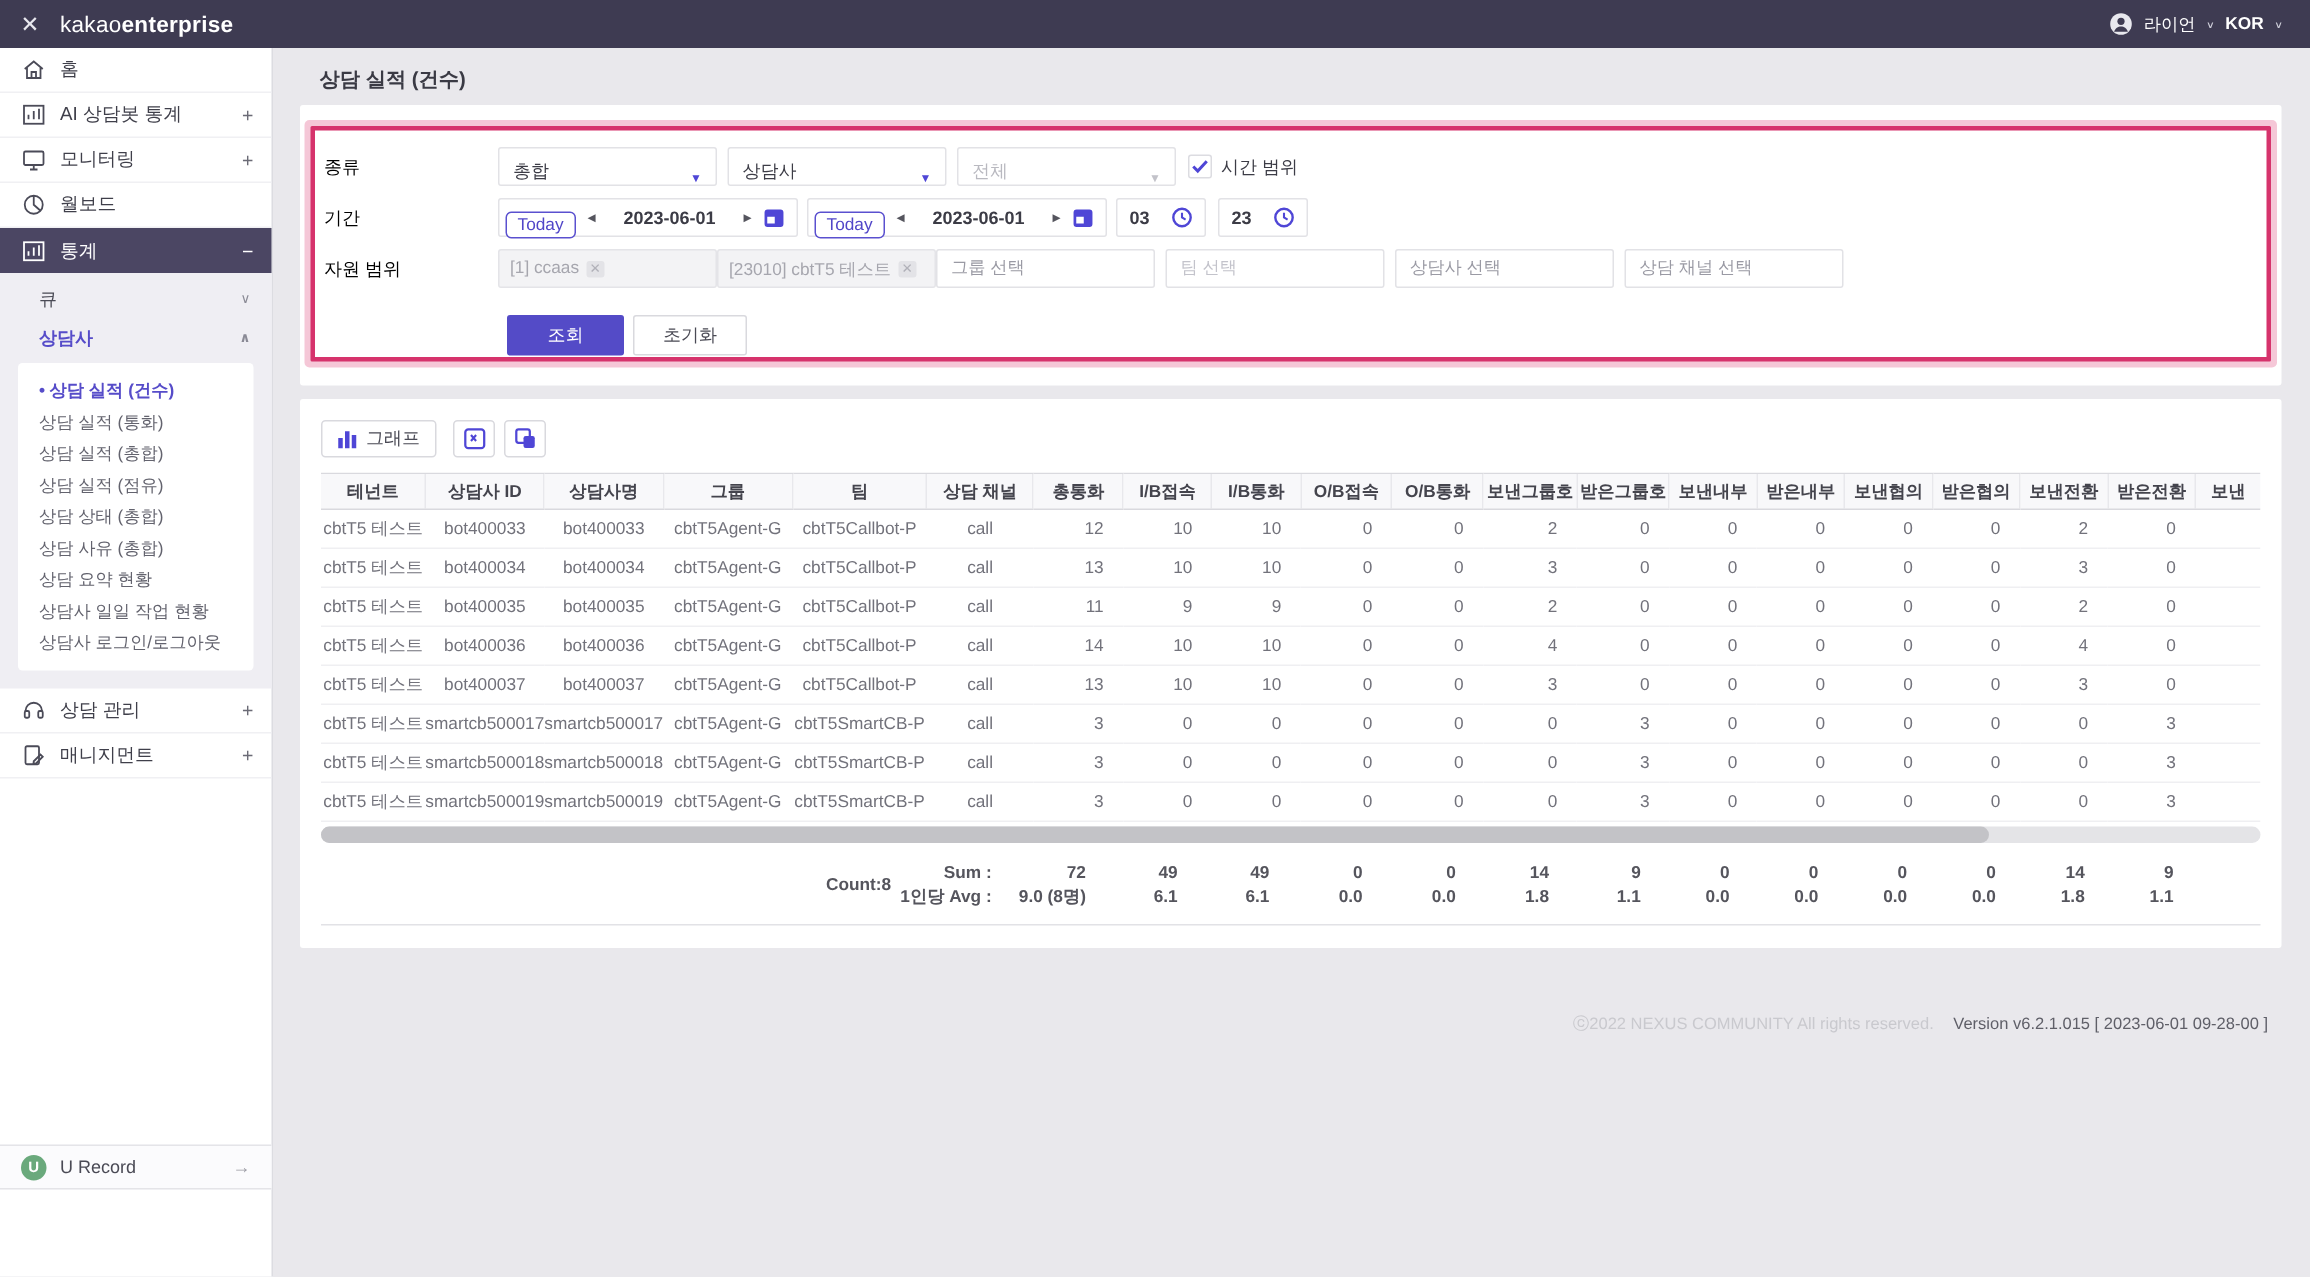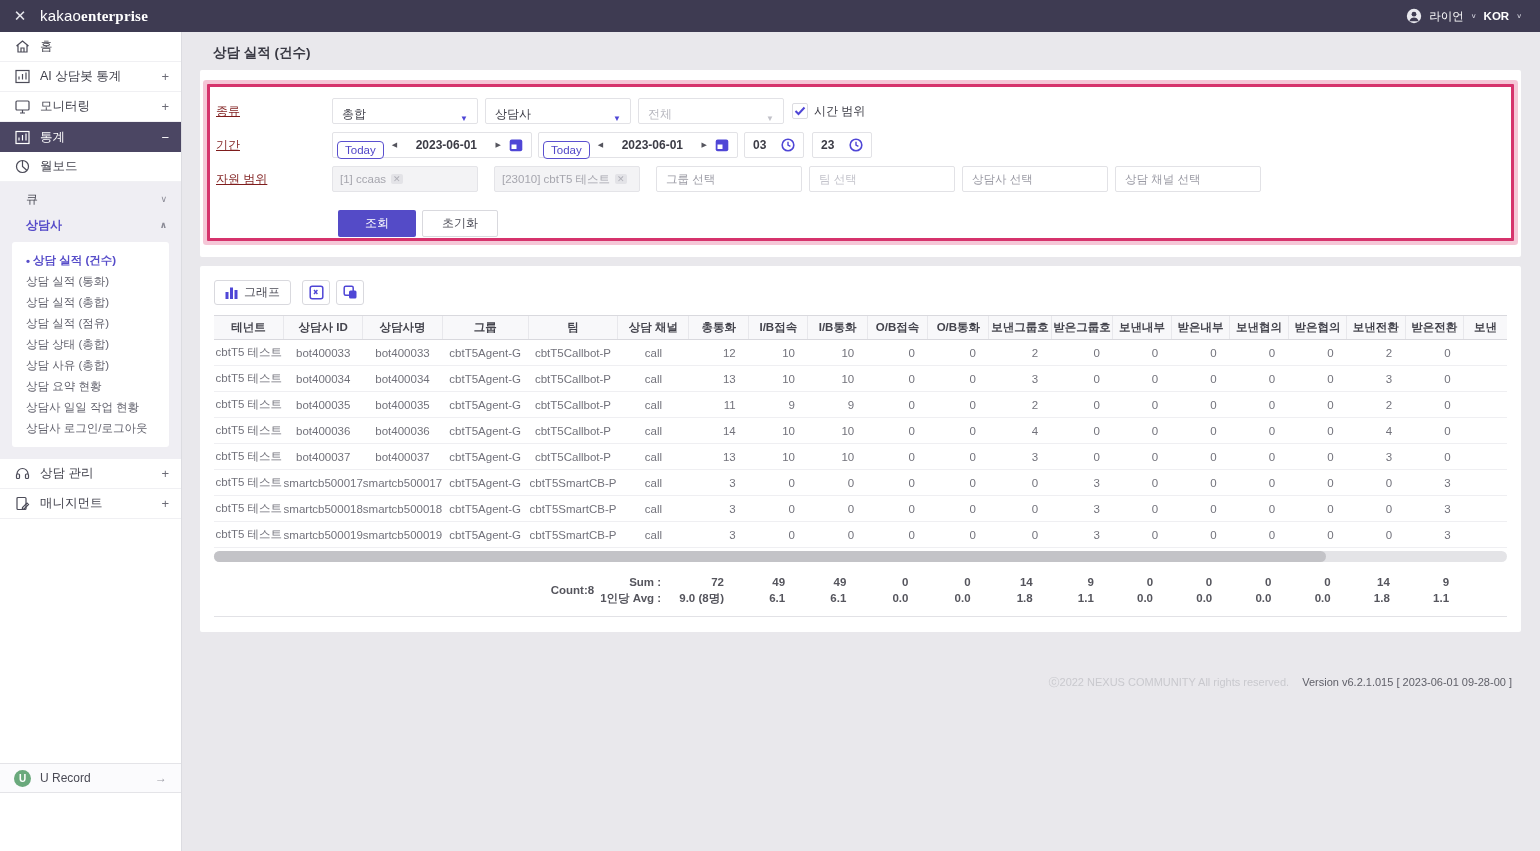--- a/index.html
+++ b/index.html
@@ -4,21 +4,21 @@
 <style>
   * { margin:0; padding:0; box-sizing:border-box; }
   html,body { width:1540px; height:851px; overflow:hidden;
     font-family:"Liberation Sans","DejaVu Sans",sans-serif; background:#e9e8ec; }
 
   
   .topbar { position:absolute; top:0; left:0; width:1540px; height:32px;
     background:#3e3b52; display:flex; align-items:center; color:#fff; z-index:30; }
   .close-x { width:40px; text-align:center; font-size:15px; color:#e8e8ee; cursor:pointer; }
   .logo { font-size:15px; letter-spacing:.2px; color:#fff; }
-  .logo .lt { font-weight:400; } .logo .bd { font-weight:700;font-family:Liberation Serif, serif; }
+  .logo .lt { font-weight:400; } .logo .bd { font-weight:700; }
   .topbar-right { margin-left:auto; display:flex; align-items:center; gap:7px; padding-right:18px; font-size:11.5px; }
   .chev { font-size:8px; color:#cfcfda; transform:scaleY(.8); }
   .avatar { width:16px; height:16px; }
 
   
   .sidebar { position:absolute; top:32px; left:0; width:182px; bottom:0;
     background:#fff; border-right:1px solid #dcdce1; z-index:20; }
   .side-item { height:30px; display:flex; align-items:center; padding:0 12px 0 14px;
     border-bottom:1px solid #f0f0f3; font-size:12.5px; color:#3f3f4a; cursor:pointer; }
   .side-item .icon16 { width:17px; height:17px; margin-right:9px; flex:0 0 17px; }
@@ -49,21 +49,21 @@
   
   .main { position:absolute; left:182px; top:32px; right:0; bottom:0; overflow:hidden; }
   .page-title { margin:12px 0 8px 31px; font-size:13.5px; font-weight:700; color:#3a3a44; }
   .panel { margin:0 19px 0 18px; background:#fff; border-radius:2px; }
 
   
   .fpanel { height:187px; padding:14px 7px 16px 7px; }
   .pinkbox { height:100%; border:3px solid #d6336c; box-shadow:0 0 0 4px #f5c7d7; border-radius:1px;
     padding:7px 0 0 6px; background:#fff; }
   .frow { display:flex; align-items:center; height:34px; }
-  .flabel { width:116px; font-size:12px; color:#7f1d1d; flex:0 0 116px;text-decoration:underline; }
+  .flabel { width:116px; font-size:12px; color:#000000; flex:0 0 116px; }
   .fselect { width:146px; height:26px; border:1px solid #e2e2e6; border-radius:2px; margin-right:7px;
     display:flex; align-items:flex-end; padding:0 9px; font-size:12px; color:#3c3c46; cursor:pointer; background:#fff; }
   .fselect .sel-val { flex:1; }
   .fselect .tri { color:#4f46d6; font-size:8px; }
   .fselect.dis { color:#b9b9c0; cursor:default; }
   .fselect.dis .tri { color:#c2c2c9; }
   .checkwrap { display:flex; align-items:flex-start; margin-left:1px; cursor:pointer; }
   .checkbox { width:16px; height:16px; border:1px solid #dcdce1; border-radius:2px; background:#fff;
     display:flex; align-items:center; justify-content:center; margin-right:6px; }
   .checklabel { font-size:12px; color:#3c3c46; }
@@ -71,21 +71,21 @@
     display:flex; align-items:center; padding:0 8px 0 4px; }
   .todaybtn { border:1px solid #5a50cf; color:#5146c8; border-radius:4px; font-size:11.5px;
     padding:2px 7px; background:#fff; cursor:pointer;margin-top:10px; }
   .dnav { font-size:7px; color:#55555e; padding:0 8px; cursor:pointer; }
   .dateval { font-size:12px; color:#3c3c46; font-weight:600; flex:1; text-align:center; }
   .calicon, .clockicon { width:14px; height:14px; cursor:pointer; }
   .hourbox { width:60px; height:26px; border:1px solid #e2e2e6; border-radius:2px; margin-right:8px;
     display:flex; align-items:center; justify-content:space-between; padding:0 8px; }
   .hourval { font-size:12px; color:#3c3c46; font-weight:600; }
   .tagbox { width:146px; height:26px; background:#f3f3f5; border:1px solid #e4e4e8; border-radius:2px;
-    margin-right:16px; display:flex; align-items:center; padding:0 7px; }
+    margin-right:0; display:flex; align-items:center; padding:0 7px; }
   .tagtxt { font-size:11.5px; color:#a6a6ae; white-space:nowrap; overflow:hidden; }
   .tagx { margin-left:5px; font-size:9px; color:#b0b0b8; background:#e3e3e7; border-radius:2px; padding:0 2px; }
   .inputbox { width:146px; height:26px; border:1px solid #e2e2e6; border-radius:2px; margin-right:7px;
     font-size:11.5px; color:#55555e; padding:0 9px; outline:none; background:#fff; }
   .inputbox::placeholder { color:#9a9aa4; }
   .inputbox.dim::placeholder { color:#c3c3cb; }
   .btnrow { margin-top:14px; padding-left:122px; display:flex; }
   .btn-primary { width:78px; height:27px; background:#544bc7; color:#fff; border:none; border-radius:2px;
     font-size:12px; cursor:pointer; margin-right:6px; font-family:inherit; }
   .btn-ghost { width:76px; height:27px; background:#fff; color:#4a4a55; border:1px solid #d9d9de;
@@ -162,34 +162,34 @@
         <span class="expander">+</span>
       </div>
       <div class="side-item">
         <span class="icon16"><svg viewBox="0 0 17 17" fill="none" stroke-width="1.2" stroke="#4b4b58">
             <rect x="2" y="3" width="13" height="9" rx="1"></rect>
             <path d="M6 15 H11 M8.5 12 V15"></path>
           </svg></span>
         <span class="lbl">모니터링</span>
         <span class="expander">+</span>
       </div>
+      <div class="side-item">
+        <span class="icon16"><svg viewBox="0 0 17 17" fill="none" stroke-width="1.2" stroke="#4b4b58">
+            <circle cx="8.5" cy="8.5" r="6"></circle>
+            <path d="M8.5 2.5 V8.5 L13 12.5"></path>
+          </svg></span>
+        <span class="lbl">월보드</span>
+      </div>
       <div class="side-item active">
         <span class="icon16"><svg viewBox="0 0 17 17" fill="none" stroke-width="1.2" stroke="#fff">
             <rect x="2" y="2.5" width="13" height="12"></rect>
             <path d="M5 11.5 V8.5 M8.5 11.5 V6 M12 11.5 V4.5"></path>
           </svg></span>
         <span class="lbl">통계</span>
         <span class="expander">−</span>
-      </div>
-      <div class="side-item">
-        <span class="icon16"><svg viewBox="0 0 17 17" fill="none" stroke-width="1.2" stroke="#4b4b58">
-            <circle cx="8.5" cy="8.5" r="6"></circle>
-            <path d="M8.5 2.5 V8.5 L13 12.5"></path>
-          </svg></span>
-        <span class="lbl">월보드</span>
       </div>
     </div>
   <div class="submenu-wrap">
       <div class="submenu-head">
         <span class="lbl">큐</span>
         <span class="chev2">∨</span>
       </div>
       <div class="submenu-head sel">
         <span class="lbl">상담사</span>
         <span class="chev2">∧</span>

